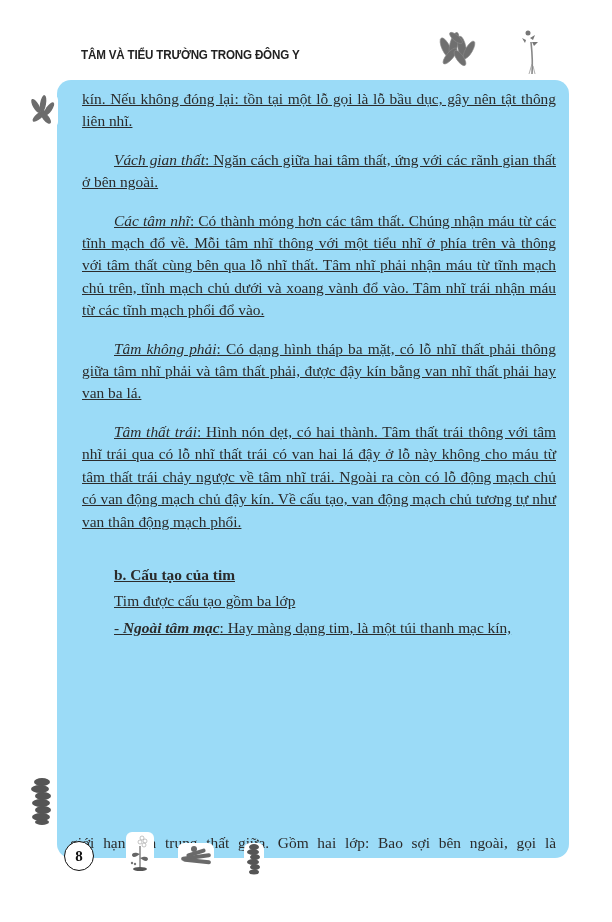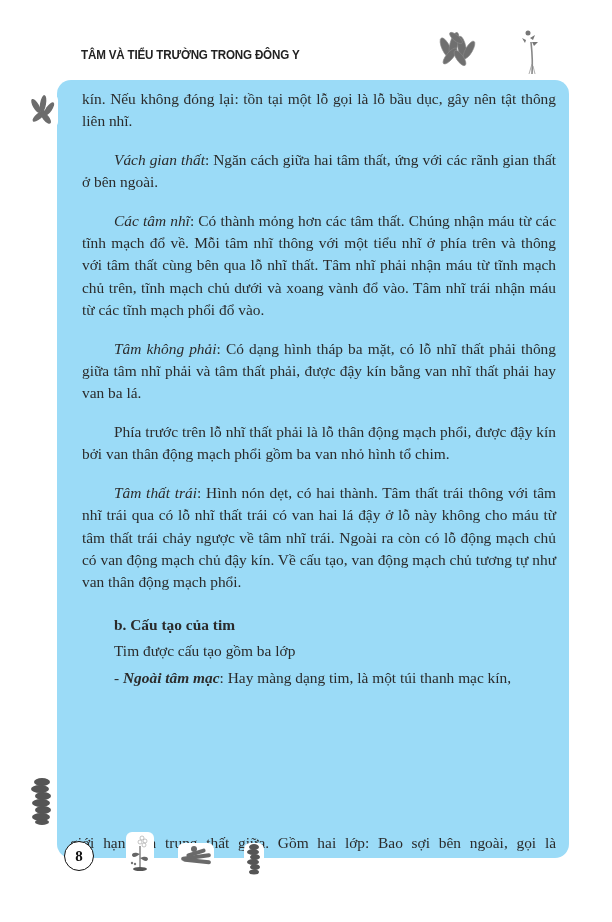--- a/index.html
+++ b/index.html
@@ -10,21 +10,21 @@
     font-family: "Liberation Sans", sans-serif; font-weight: bold;
     font-size: 13.5px; letter-spacing: -0.2px; color: #222;
     transform: scaleX(0.86); transform-origin: left center; white-space: nowrap;
   }
 
   .content-box {
     position: absolute; left: 57px; top: 80px; width: 512px; height: 778px;
     background: #9bdbf7; border-radius: 14px 14px 14px 14px;
   }
 
-  .text-block { position: absolute; left: 82px; top: 88px; width: 474px; }
+  .text-block { position: absolute; left: 82px; top: 88px; width: 474px; text-decoration: underline; }
 
   .para {
     margin: 0; font-size: 15.4px; line-height: 22.4px; text-align: justify;
     text-align-last: left;
   }
   .para + .para { margin-top: 16px; }
   .indent { text-indent: 32px; }
   .para i { font-style: italic; }
   .heading-b { font-weight: bold; text-indent: 32px; }
   .tight { margin-top: 4px !important; }
@@ -95,25 +95,24 @@
   <p class="para"><span>kín. Nếu không đóng lại: tồn tại một lỗ gọi là lỗ bầu dục, gây nên tật thông liên nhĩ.</span></p>
 
   <p class="para indent"><i>Vách gian thất</i><span>: Ngăn cách giữa hai tâm thất, ứng với các rãnh gian thất ở bên ngoài.</span></p>
 
 
   <p class="para indent"><i>Các tâm nhĩ</i><span>: Có thành mỏng hơn các tâm thất. Chúng nhận máu từ các tĩnh mạch đổ về. Mỗi tâm nhĩ thông với một tiểu nhĩ ở phía trên và thông với tâm thất cùng bên qua lỗ nhĩ thất. Tâm nhĩ phải nhận máu từ tĩnh mạch chủ trên, tĩnh mạch chủ dưới và xoang vành đổ vào. Tâm nhĩ trái nhận máu từ các tĩnh mạch phổi đổ vào.</span></p>
 
 
   <p class="para indent"><i>Tâm không phải</i><span>: Có dạng hình tháp ba mặt, có lỗ nhĩ thất phải thông giữa tâm nhĩ phải và tâm thất phải, được đậy kín bằng van nhĩ thất phải hay van ba lá.</span></p>
 
-  <p class="para indent"><span>Phía trước trên lỗ nhĩ thất phải là lỗ thân động mạch phổi, được đậy kín bởi van thân động mạch phổi gồm ba van nhỏ hình tổ chim.</span></p>
 
   <p class="para indent"><i>Tâm thất trái</i><span>: Hình nón dẹt, có hai thành. Tâm thất trái thông với tâm nhĩ trái qua có lỗ nhĩ thất trái có van hai lá đậy ở lỗ này không cho máu từ tâm thất trái chảy ngược về tâm nhĩ trái. Ngoài ra còn có lỗ động mạch chủ có van động mạch chủ đậy kín. Về cấu tạo, van động mạch chủ tương tự như van thân động mạch phổi.</span></p>
 
-  <p class="para heading-b" style="margin-top:20px;">b. Cấu tạo của tim</p>
+  <p class="para heading-b" style="margin-top:31px;">b. Cấu tạo của tim</p>
 
   <p class="para indent tight">Tim được cấu tạo gồm ba lớp</p>
 
   <p class="para indent tight"><span>- </span><b><i>Ngoài tâm mạc</i></b><span>: Hay màng dạng tim, là một túi thanh mạc kín,</span></p>
 </div>
 
 <div class="deco deco-bg" style="left:28px; top:776px; width:28px; height:50px;">
   <svg width="28" height="50" viewBox="0 0 28 50">
     <g fill="#555">
       <ellipse cx="14" cy="6" rx="8" ry="4"></ellipse>

